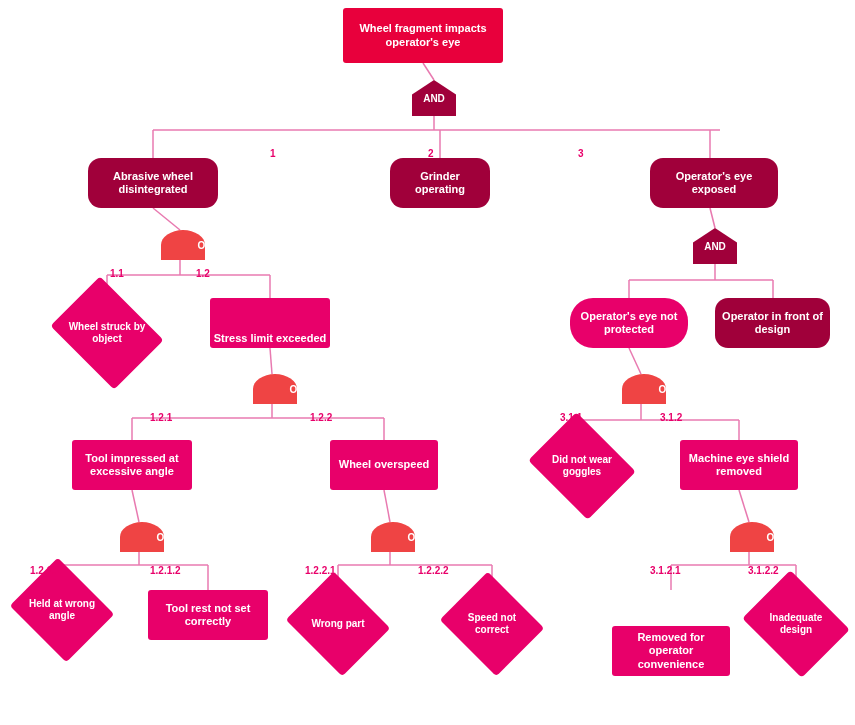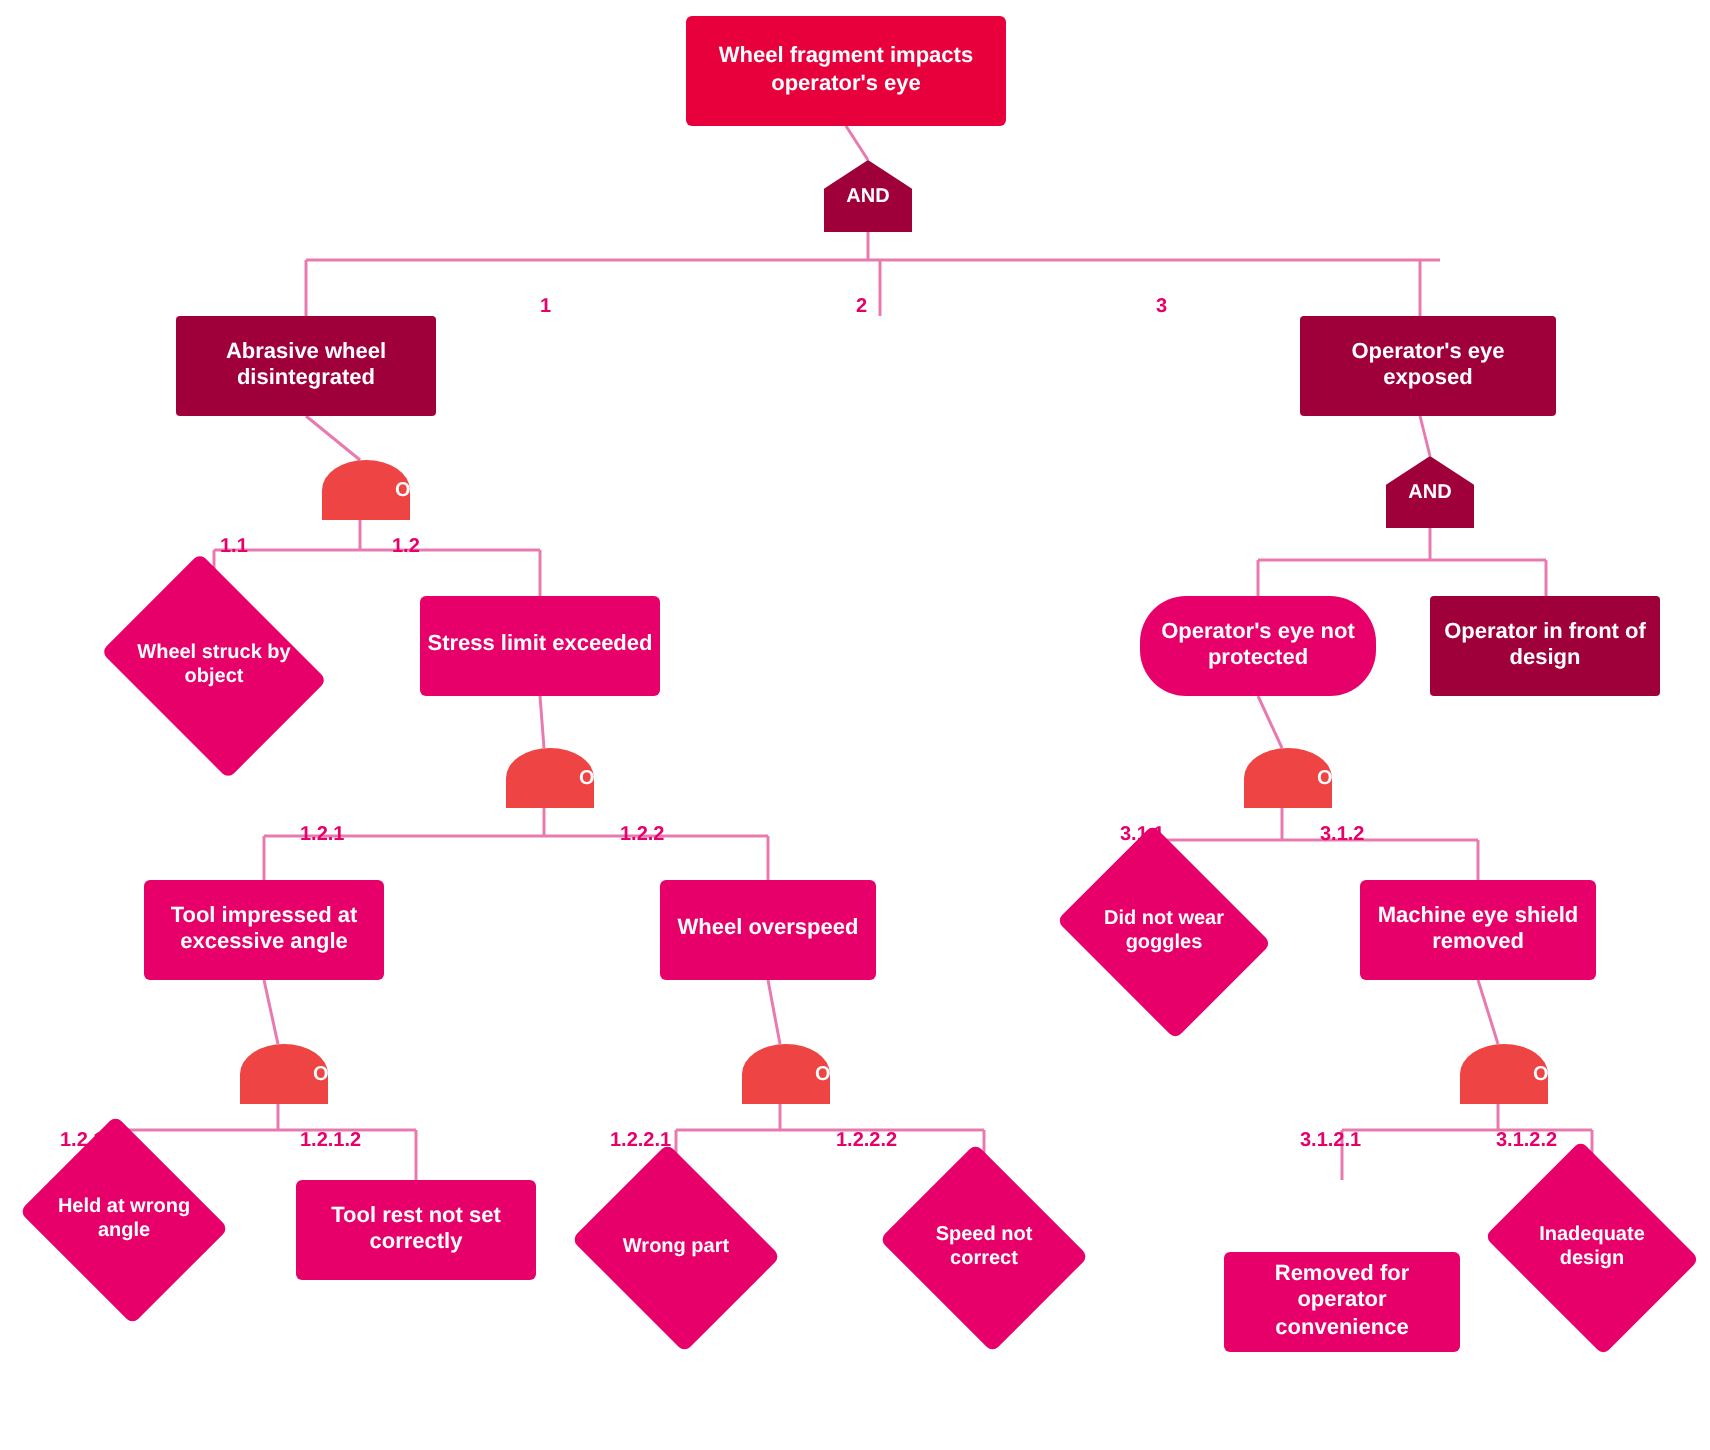--- a/index.html
+++ b/index.html
@@ -32,21 +32,21 @@
       text-align: center;
       font-size: 11px;
       font-weight: bold;
       line-height: 1.2;
       z-index: 2;
     }
     
     .rect-dark {
       background: #a0003a;
       color: #fff;
-      border-radius: 2px;
+      border-radius: 13px;
     }
     
     .rect-pink {
       background: #e8006a;
       color: #fff;
       border-radius: 3px;
     }
     
     .diamond-wrap {
       position: absolute;
@@ -184,39 +184,42 @@
   </div>
 
   <div class="gate and-gate" style="left:412px; top:80px; width:44px; height:36px; display:flex; align-items:center; justify-content:center;">
     <span>AND</span>
   </div>
 
   <div class="node rect-dark" style="left:88px; top:158px; width:130px; height:50px; padding:6px;">
     <span>Abrasive wheel disintegrated</span>
   </div>
 
+  <div class="node rect-dark" style="left:390px; top:158px; width:100px; height:50px; padding:6px;">
+    <span>Grinder operating</span>
+  </div>
 
   <div class="node rect-dark" style="left:650px; top:158px; width:128px; height:50px; padding:6px;">
     <span>Operator's eye exposed</span>
   </div>
 
   <div class="gate or-gate" style="left:161px; top:230px; width:38px; height:30px; display:flex; align-items:center; justify-content:center;">
     <span>OR</span>
   </div>
 
   <div class="gate and-gate" style="left:693px; top:228px; width:44px; height:36px; display:flex; align-items:center; justify-content:center;">
     <span>AND</span>
   </div>
 
   <div class="diamond-wrap" style="left:62px; top:298px; width:90px; height:70px;">
     <div class="diamond-inner"></div>
     <span class="diamond-text">Wheel struck by object</span>
   </div>
 
-  <div class="node rect-pink" style="left:210px; top:298px; width:120px; height:50px; padding:3px;">
+  <div class="node rect-pink" style="left:210px; top:298px; width:120px; height:50px; padding:3px;align-items:flex-end;">
     <span>Stress limit exceeded</span>
   </div>
 
   <div class="node rect-pink" style="left:570px; top:298px; width:118px; height:50px; padding:6px;border-radius:23px;">
     <span>Operator's eye not protected</span>
   </div>
 
   <div class="node rect-dark" style="left:715px; top:298px; width:115px; height:50px; padding:6px;">
     <span>Operator in front of design</span>
   </div>

